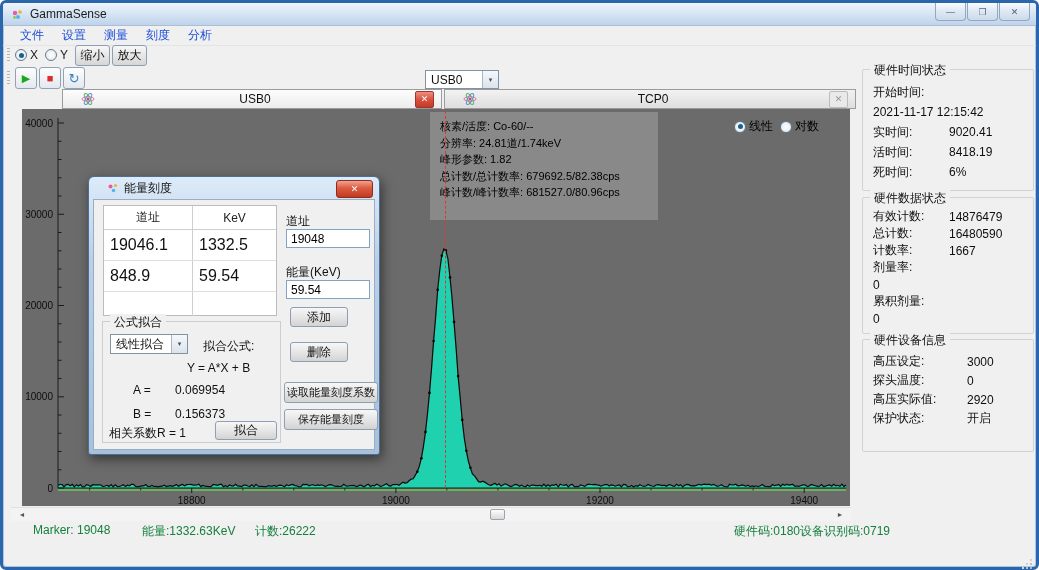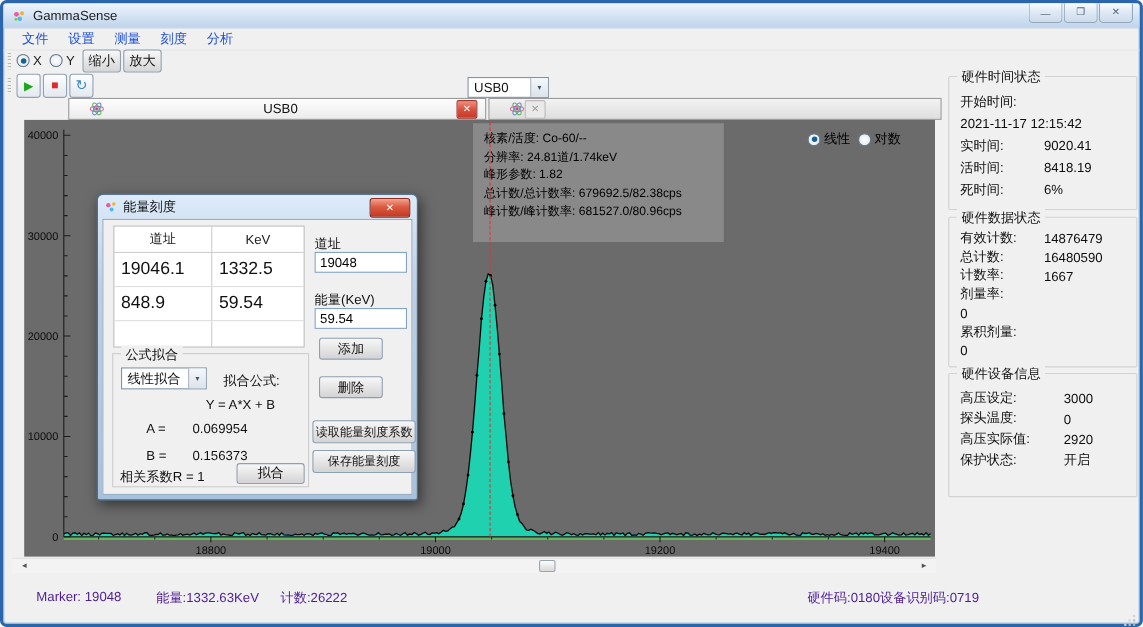--- a/index.html
+++ b/index.html
@@ -58,25 +58,25 @@
   .g1 .srow{height:20px;} .g1 .srow:first-of-type{margin-top:12px;}
   .g2 .srow{height:17px;} .g2 .srow:first-of-type{margin-top:10px;}
   .g3 .srow{height:19px;gap:18px;} .g3 .srow:first-of-type{margin-top:12px;}
   .srow .lb{min-width:76px;}
   
   .track{position:absolute;left:8px;top:504px;width:840px;height:13px;background:#f3f3f3;border-top:1px solid #e0e0e0;}
   .harrow{position:absolute;top:0;width:14px;height:13px;display:flex;align-items:center;justify-content:center;font-size:7px;color:#555;}
   .harrow.l{left:4px;} .harrow.r{right:4px;}
   .thumb{position:absolute;left:479px;top:1px;width:15px;height:11px;background:linear-gradient(#fdfdfd,#d9d9d9);border:1px solid #9aa4ae;border-radius:2px;box-sizing:border-box;}
   
-  .sitem{position:absolute;font-size:12px;color:#4c1d95;white-space:nowrap;margin-top:12px;}
+  .sitem{position:absolute;font-size:12px;color:#15803d;white-space:nowrap;}
   .resize-grip{position:absolute;right:14px;bottom:8px;width:2px;height:2px;box-shadow:10px 10px #a9b2ba,10px 6px #b8c0c7,6px 10px #b8c0c7,10px 2px #cdd3d9,6px 6px #cdd3d9,2px 10px #cdd3d9;}
   
   .dialog{position:absolute;left:85px;top:173px;width:292px;height:279px;border-radius:6px 6px 3px 3px;background:linear-gradient(#ddebf9,#bad0e8 30%,#a7c1dd);border:1px solid #4d6f94;box-shadow:2px 4px 12px rgba(0,0,0,0.5);z-index:5;box-sizing:border-box;}
-  .dtitle{height:22px;display:flex;align-items:center;padding:0 6px;}
+  .dtitle{height:22px;display:flex;align-items:center;padding:0 18px;}
   .dtext{font-size:12px;color:#101010;margin-left:5px;}
   .dclose{position:absolute;top:3px;right:6px;width:35px;height:16px;background:linear-gradient(#f0a390,#dd5a40 45%,#c03a22);border:1px solid #8e2b1d;border-radius:3px;color:#fff;font-size:9px;display:flex;align-items:center;justify-content:center;}
   .dbody{position:absolute;left:4px;right:4px;top:22px;bottom:4px;background:#f0f0f0;border:1px solid #98aec4;}
   .etable{position:absolute;left:9px;top:5px;width:174px;height:111px;background:#fff;border:1px solid #bcbcbc;box-sizing:border-box;}
   .ehead{display:flex;height:23px;border-bottom:1px solid #cfcfcf;}
   .hc{font-size:12px;color:#222;display:flex;align-items:center;justify-content:center;}
   .c1{width:89px;border-right:1px solid #cfcfcf;box-sizing:border-box;height:100%;}
   .c2{flex:1;height:100%;}
   .erow{display:flex;height:30px;border-bottom:1px solid #dedede;font-size:16px;color:#111;}
   .ecell{display:flex;align-items:center;padding-left:6px;box-sizing:border-box;}
@@ -159,20 +159,21 @@
     <span class="tlabel">USB0</span>
     <span class="tclose red">✕</span>
   </div>
   <div class="tab inactive">
     <svg class="atom" width="14" height="14" viewBox="0 0 14 14">
           <ellipse cx="7" cy="7" rx="6" ry="2.3" fill="none" stroke="#e06aa0" stroke-width="1"></ellipse>
           <ellipse cx="7" cy="7" rx="6" ry="2.3" fill="none" stroke="#58b858" stroke-width="1" transform="rotate(60 7 7)"></ellipse>
           <ellipse cx="7" cy="7" rx="6" ry="2.3" fill="none" stroke="#6a8ad0" stroke-width="1" transform="rotate(120 7 7)"></ellipse>
           <circle cx="7" cy="7" r="1.5" fill="#c04a90"></circle>
         </svg>
+    <span class="tlabel">TCP0</span>
     <span class="tclose gray">✕</span>
   </div>
 
   <div class="chart">
     <svg id="spec-svg" width="828" height="397">
           <line x1="36" y1="381" x2="824" y2="381" stroke="#66cc55" stroke-width="1.4"></line>
           <line x1="220.8" y1="377" x2="371.8" y2="377" stroke="#4a86c8" stroke-width="1.2" opacity="0.8"></line>
           <line x1="479.0" y1="377" x2="720.9" y2="377" stroke="#4a86c8" stroke-width="1.2" opacity="0.8"></line>
           <polygon points="36,379 36.0,376.3 38.0,375.5 40.1,375.5 42.1,377.9 44.2,375.6 46.2,375.3 48.2,376.7 50.3,375.4 52.3,377.9 54.4,375.7 56.4,377.1 58.5,375.6 60.5,377.9 62.5,377.7 64.6,375.6 66.6,376.2 68.7,377.4 70.7,375.7 72.7,375.8 74.8,375.9 76.8,375.9 78.9,376.0 80.9,377.6 83.0,377.0 85.0,376.3 87.0,377.4 89.1,375.5 91.1,377.9 93.2,375.8 95.2,377.3 97.2,377.5 99.3,376.8 101.3,375.8 103.4,377.6 105.4,376.2 107.5,376.8 109.5,375.3 111.5,375.3 113.6,377.4 115.6,377.8 117.7,377.4 119.7,376.9 121.7,376.9 123.8,375.5 125.8,377.5 127.9,377.5 129.9,376.4 131.9,377.5 134.0,377.4 136.0,377.9 138.1,377.4 140.1,377.2 142.2,376.1 144.2,377.6 146.2,377.1 148.3,376.6 150.3,377.4 152.4,376.6 154.4,375.5 156.4,377.2 158.5,376.1 160.5,375.4 162.6,376.7 164.6,375.6 166.7,375.5 168.7,375.4 170.7,375.9 172.8,376.1 174.8,376.0 176.9,375.2 178.9,377.6 180.9,376.4 183.0,377.1 185.0,377.3 187.1,377.6 189.1,377.7 191.2,375.3 193.2,375.8 195.2,376.4 197.3,375.6 199.3,375.2 201.4,377.7 203.4,376.6 205.4,377.8 207.5,376.0 209.5,376.8 211.6,376.9 213.6,375.3 215.6,377.0 217.7,377.2 219.7,377.5 221.8,376.1 223.8,376.2 225.9,377.0 227.9,377.5 229.9,375.8 232.0,377.6 234.0,375.4 236.1,377.2 238.1,377.4 240.1,377.3 242.2,377.7 244.2,377.7 246.3,376.7 248.3,377.1 250.4,377.1 252.4,376.4 254.4,377.6 256.5,376.3 258.5,376.1 260.6,376.8 262.6,377.7 264.6,375.8 266.7,376.7 268.7,375.9 270.8,375.5 272.8,376.6 274.8,376.8 276.9,377.8 278.9,377.6 281.0,375.3 283.0,375.7 285.1,375.3 287.1,376.9 289.1,376.0 291.2,375.8 293.2,376.7 295.3,375.9 297.3,376.3 299.3,375.8 301.4,376.5 303.4,377.5 305.5,376.5 307.5,375.7 309.6,375.9 311.6,376.7 313.6,377.4 315.7,377.2 317.7,377.5 319.8,377.1 321.8,375.3 323.8,377.0 325.9,377.2 327.9,376.5 330.0,376.7 332.0,376.3 334.1,377.7 336.1,377.2 338.1,376.0 340.2,376.9 342.2,377.7 344.3,376.2 346.3,375.2 348.3,377.5 350.4,376.5 352.4,376.9 354.5,375.2 356.5,376.0 358.5,377.6 360.6,376.8 362.6,375.8 364.7,374.8 366.7,376.6 368.8,377.0 370.8,375.5 372.8,375.7 374.9,375.3 376.9,376.2 379.0,374.8 381.0,373.1 383.0,374.1 385.1,373.7 387.1,371.8 389.2,370.1 391.2,369.8 393.3,366.1 395.3,362.8 397.3,357.3 399.4,349.2 401.4,337.6 403.5,322.9 405.5,304.5 407.5,283.9 409.6,258.6 411.6,232.1 413.7,207.4 415.7,180.8 417.8,160.9 419.8,146.7 421.8,140.0 423.9,141.5 425.9,149.8 428.0,168.4 430.0,189.0 432.0,212.9 434.1,239.1 436.1,267.1 438.2,288.9 440.2,310.9 442.2,328.5 444.3,341.7 446.3,351.9 448.4,358.8 450.4,364.9 452.5,366.9 454.5,369.7 456.5,372.7 458.6,373.2 460.6,372.1 462.7,373.1 464.7,374.4 466.7,375.8 468.8,376.4 470.8,375.4 472.9,374.2 474.9,375.9 477.0,374.7 479.0,377.1 481.0,376.1 483.1,374.8 485.1,375.6 487.2,376.9 489.2,377.6 491.2,376.6 493.3,375.3 495.3,375.8 497.4,377.2 499.4,376.2 501.5,377.2 503.5,377.8 505.5,376.1 507.6,377.4 509.6,376.1 511.7,376.2 513.7,376.6 515.7,376.6 517.8,376.3 519.8,377.2 521.9,375.2 523.9,377.4 525.9,375.7 528.0,377.3 530.0,375.8 532.1,376.3 534.1,375.2 536.2,377.8 538.2,375.3 540.2,376.0 542.3,376.3 544.3,375.5 546.4,377.8 548.4,375.8 550.4,375.4 552.5,377.8 554.5,377.3 556.6,377.6 558.6,375.9 560.7,376.5 562.7,377.6 564.7,375.8 566.8,375.2 568.8,375.5 570.9,375.6 572.9,375.4 574.9,375.9 577.0,376.1 579.0,377.2 581.1,376.3 583.1,375.7 585.2,375.5 587.2,377.0 589.2,375.8 591.3,376.3 593.3,377.2 595.4,376.3 597.4,376.0 599.4,377.8 601.5,375.3 603.5,375.6 605.6,377.7 607.6,377.5 609.6,376.4 611.7,377.9 613.7,376.6 615.8,377.3 617.8,375.8 619.9,376.7 621.9,377.3 623.9,377.0 626.0,375.4 628.0,376.4 630.1,377.0 632.1,377.3 634.1,376.0 636.2,375.7 638.2,376.1 640.3,376.6 642.3,376.2 644.4,377.2 646.4,375.9 648.4,375.8 650.5,376.9 652.5,377.4 654.6,375.3 656.6,376.7 658.6,375.7 660.7,377.9 662.7,376.3 664.8,375.4 666.8,375.7 668.8,376.8 670.9,376.6 672.9,376.9 675.0,376.1 677.0,375.3 679.1,376.0 681.1,375.3 683.1,375.2 685.2,375.7 687.2,375.2 689.3,376.2 691.3,375.4 693.3,376.3 695.4,377.3 697.4,376.7 699.5,375.8 701.5,377.3 703.6,377.6 705.6,377.8 707.6,375.3 709.7,376.0 711.7,375.9 713.8,375.2 715.8,376.8 717.8,376.7 719.9,375.9 721.9,376.4 724.0,377.2 726.0,376.2 728.1,377.7 730.1,377.0 732.1,377.6 734.2,376.8 736.2,377.7 738.3,376.8 740.3,375.5 742.3,377.1 744.4,377.5 746.4,377.7 748.5,377.7 750.5,375.5 752.5,376.7 754.6,376.2 756.6,375.5 758.7,377.5 760.7,375.3 762.8,376.4 764.8,375.2 766.8,376.2 768.9,375.7 770.9,375.4 773.0,377.4 775.0,377.0 777.0,377.3 779.1,376.5 781.1,375.9 783.2,375.8 785.2,377.6 787.3,376.9 789.3,375.4 791.3,376.1 793.4,376.7 795.4,377.4 797.5,377.2 799.5,375.5 801.5,377.5 803.6,377.1 805.6,376.3 807.7,375.8 809.7,377.3 811.8,375.3 813.8,376.9 815.8,376.3 817.9,377.3 819.9,375.2 822.0,377.6 824.0,376.1 824,379" fill="#1fd1ae"></polygon>
           <polyline points="36.0,376.3 38.0,375.5 40.1,375.5 42.1,377.9 44.2,375.6 46.2,375.3 48.2,376.7 50.3,375.4 52.3,377.9 54.4,375.7 56.4,377.1 58.5,375.6 60.5,377.9 62.5,377.7 64.6,375.6 66.6,376.2 68.7,377.4 70.7,375.7 72.7,375.8 74.8,375.9 76.8,375.9 78.9,376.0 80.9,377.6 83.0,377.0 85.0,376.3 87.0,377.4 89.1,375.5 91.1,377.9 93.2,375.8 95.2,377.3 97.2,377.5 99.3,376.8 101.3,375.8 103.4,377.6 105.4,376.2 107.5,376.8 109.5,375.3 111.5,375.3 113.6,377.4 115.6,377.8 117.7,377.4 119.7,376.9 121.7,376.9 123.8,375.5 125.8,377.5 127.9,377.5 129.9,376.4 131.9,377.5 134.0,377.4 136.0,377.9 138.1,377.4 140.1,377.2 142.2,376.1 144.2,377.6 146.2,377.1 148.3,376.6 150.3,377.4 152.4,376.6 154.4,375.5 156.4,377.2 158.5,376.1 160.5,375.4 162.6,376.7 164.6,375.6 166.7,375.5 168.7,375.4 170.7,375.9 172.8,376.1 174.8,376.0 176.9,375.2 178.9,377.6 180.9,376.4 183.0,377.1 185.0,377.3 187.1,377.6 189.1,377.7 191.2,375.3 193.2,375.8 195.2,376.4 197.3,375.6 199.3,375.2 201.4,377.7 203.4,376.6 205.4,377.8 207.5,376.0 209.5,376.8 211.6,376.9 213.6,375.3 215.6,377.0 217.7,377.2 219.7,377.5 221.8,376.1 223.8,376.2 225.9,377.0 227.9,377.5 229.9,375.8 232.0,377.6 234.0,375.4 236.1,377.2 238.1,377.4 240.1,377.3 242.2,377.7 244.2,377.7 246.3,376.7 248.3,377.1 250.4,377.1 252.4,376.4 254.4,377.6 256.5,376.3 258.5,376.1 260.6,376.8 262.6,377.7 264.6,375.8 266.7,376.7 268.7,375.9 270.8,375.5 272.8,376.6 274.8,376.8 276.9,377.8 278.9,377.6 281.0,375.3 283.0,375.7 285.1,375.3 287.1,376.9 289.1,376.0 291.2,375.8 293.2,376.7 295.3,375.9 297.3,376.3 299.3,375.8 301.4,376.5 303.4,377.5 305.5,376.5 307.5,375.7 309.6,375.9 311.6,376.7 313.6,377.4 315.7,377.2 317.7,377.5 319.8,377.1 321.8,375.3 323.8,377.0 325.9,377.2 327.9,376.5 330.0,376.7 332.0,376.3 334.1,377.7 336.1,377.2 338.1,376.0 340.2,376.9 342.2,377.7 344.3,376.2 346.3,375.2 348.3,377.5 350.4,376.5 352.4,376.9 354.5,375.2 356.5,376.0 358.5,377.6 360.6,376.8 362.6,375.8 364.7,374.8 366.7,376.6 368.8,377.0 370.8,375.5 372.8,375.7 374.9,375.3 376.9,376.2 379.0,374.8 381.0,373.1 383.0,374.1 385.1,373.7 387.1,371.8 389.2,370.1 391.2,369.8 393.3,366.1 395.3,362.8 397.3,357.3 399.4,349.2 401.4,337.6 403.5,322.9 405.5,304.5 407.5,283.9 409.6,258.6 411.6,232.1 413.7,207.4 415.7,180.8 417.8,160.9 419.8,146.7 421.8,140.0 423.9,141.5 425.9,149.8 428.0,168.4 430.0,189.0 432.0,212.9 434.1,239.1 436.1,267.1 438.2,288.9 440.2,310.9 442.2,328.5 444.3,341.7 446.3,351.9 448.4,358.8 450.4,364.9 452.5,366.9 454.5,369.7 456.5,372.7 458.6,373.2 460.6,372.1 462.7,373.1 464.7,374.4 466.7,375.8 468.8,376.4 470.8,375.4 472.9,374.2 474.9,375.9 477.0,374.7 479.0,377.1 481.0,376.1 483.1,374.8 485.1,375.6 487.2,376.9 489.2,377.6 491.2,376.6 493.3,375.3 495.3,375.8 497.4,377.2 499.4,376.2 501.5,377.2 503.5,377.8 505.5,376.1 507.6,377.4 509.6,376.1 511.7,376.2 513.7,376.6 515.7,376.6 517.8,376.3 519.8,377.2 521.9,375.2 523.9,377.4 525.9,375.7 528.0,377.3 530.0,375.8 532.1,376.3 534.1,375.2 536.2,377.8 538.2,375.3 540.2,376.0 542.3,376.3 544.3,375.5 546.4,377.8 548.4,375.8 550.4,375.4 552.5,377.8 554.5,377.3 556.6,377.6 558.6,375.9 560.7,376.5 562.7,377.6 564.7,375.8 566.8,375.2 568.8,375.5 570.9,375.6 572.9,375.4 574.9,375.9 577.0,376.1 579.0,377.2 581.1,376.3 583.1,375.7 585.2,375.5 587.2,377.0 589.2,375.8 591.3,376.3 593.3,377.2 595.4,376.3 597.4,376.0 599.4,377.8 601.5,375.3 603.5,375.6 605.6,377.7 607.6,377.5 609.6,376.4 611.7,377.9 613.7,376.6 615.8,377.3 617.8,375.8 619.9,376.7 621.9,377.3 623.9,377.0 626.0,375.4 628.0,376.4 630.1,377.0 632.1,377.3 634.1,376.0 636.2,375.7 638.2,376.1 640.3,376.6 642.3,376.2 644.4,377.2 646.4,375.9 648.4,375.8 650.5,376.9 652.5,377.4 654.6,375.3 656.6,376.7 658.6,375.7 660.7,377.9 662.7,376.3 664.8,375.4 666.8,375.7 668.8,376.8 670.9,376.6 672.9,376.9 675.0,376.1 677.0,375.3 679.1,376.0 681.1,375.3 683.1,375.2 685.2,375.7 687.2,375.2 689.3,376.2 691.3,375.4 693.3,376.3 695.4,377.3 697.4,376.7 699.5,375.8 701.5,377.3 703.6,377.6 705.6,377.8 707.6,375.3 709.7,376.0 711.7,375.9 713.8,375.2 715.8,376.8 717.8,376.7 719.9,375.9 721.9,376.4 724.0,377.2 726.0,376.2 728.1,377.7 730.1,377.0 732.1,377.6 734.2,376.8 736.2,377.7 738.3,376.8 740.3,375.5 742.3,377.1 744.4,377.5 746.4,377.7 748.5,377.7 750.5,375.5 752.5,376.7 754.6,376.2 756.6,375.5 758.7,377.5 760.7,375.3 762.8,376.4 764.8,375.2 766.8,376.2 768.9,375.7 770.9,375.4 773.0,377.4 775.0,377.0 777.0,377.3 779.1,376.5 781.1,375.9 783.2,375.8 785.2,377.6 787.3,376.9 789.3,375.4 791.3,376.1 793.4,376.7 795.4,377.4 797.5,377.2 799.5,375.5 801.5,377.5 803.6,377.1 805.6,376.3 807.7,375.8 809.7,377.3 811.8,375.3 813.8,376.9 815.8,376.3 817.9,377.3 819.9,375.2 822.0,377.6 824.0,376.1" fill="none" stroke="#0a0a0a" stroke-width="1.2"></polyline>

